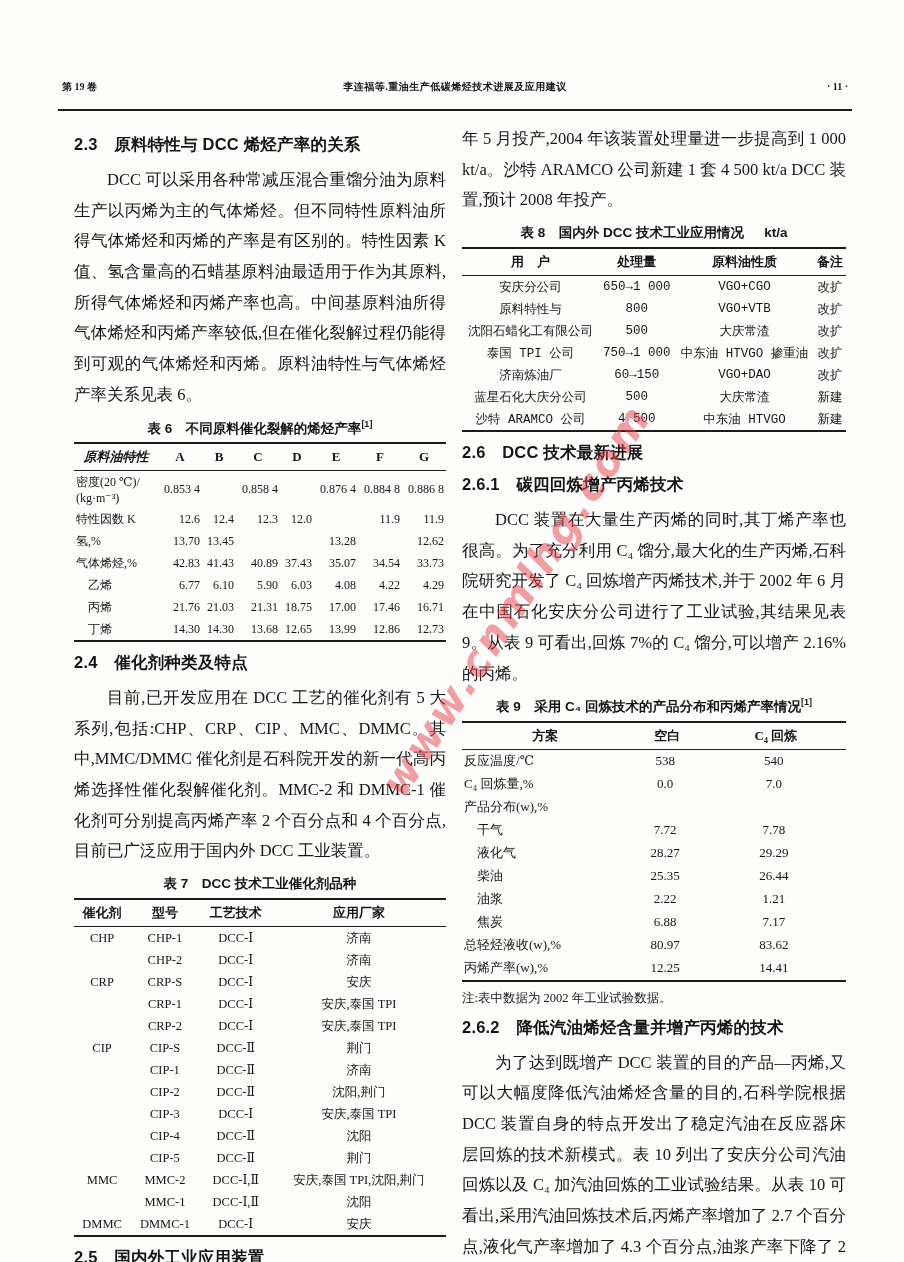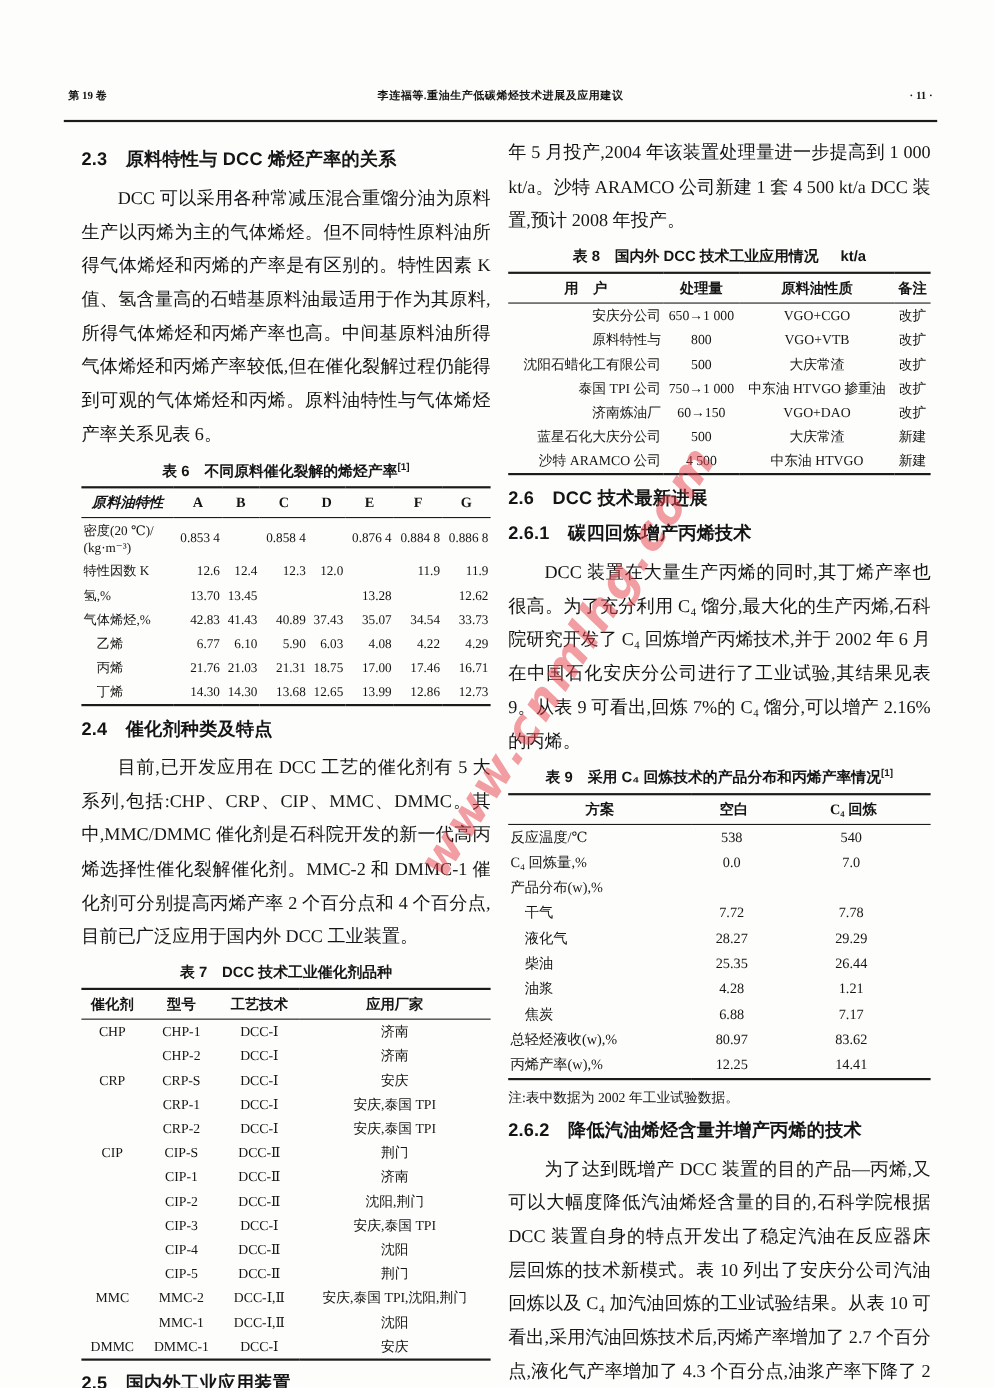--- a/index.html
+++ b/index.html
@@ -60,23 +60,23 @@
   .t6 { font-size: 12px; }
   .t6 th:first-child { text-align: center; width: 84px; font-style: italic; }
   .t6 th:not(:first-child) { text-align: center; }
   .t6 td:first-child { text-align: left; }
   .t6 td:not(:first-child) { text-align: right; white-space: nowrap; }
   
   .t7 { font-size: 12.5px; }
   .t7 th, .t7 td { text-align: center; white-space: nowrap; }
   .t7 td { padding: 2px 2px; }
   
-  .t8 { font-size: 12.5px; }
+  .t8 { font-size: 12.5px; font-family: Liberation Mono, monospace; }
   .t8 th, .t8 td { text-align: center; }
-  .t8 td:first-child { text-align: right; white-space: nowrap; }
+  .t8 td:first-child { text-align: center; white-space: nowrap; }
   .t8 td { white-space: nowrap; padding: 3.5px 1px; }
   
   .t9 { font-size: 13px; }
   .t9 th, .t9 td { text-align: center; }
   .t9 td:first-child { text-align: left; }
   .t9 th:first-child { text-align: center; }
   .t9 td { padding: 3px 2px; }
   .t9 td:not(:first-child) { padding-right: 30px; }
   .t9 th:not(:first-child) { padding-right: 26px; }
   .tbl-note { font-size: 12.5px; margin: 2px 0 10px 0; }
@@ -405,21 +405,21 @@
             <td>28.27</td>
             <td>29.29</td>
           </tr>
           <tr>
             <td>　柴油</td>
             <td>25.35</td>
             <td>26.44</td>
           </tr>
           <tr>
             <td>　油浆</td>
-            <td>4.28</td>
+            <td>2.22</td>
             <td>1.21</td>
           </tr>
           <tr>
             <td>　焦炭</td>
             <td>6.88</td>
             <td>7.17</td>
           </tr>
           <tr>
             <td>总轻烃液收(w),%</td>
             <td>80.97</td>

